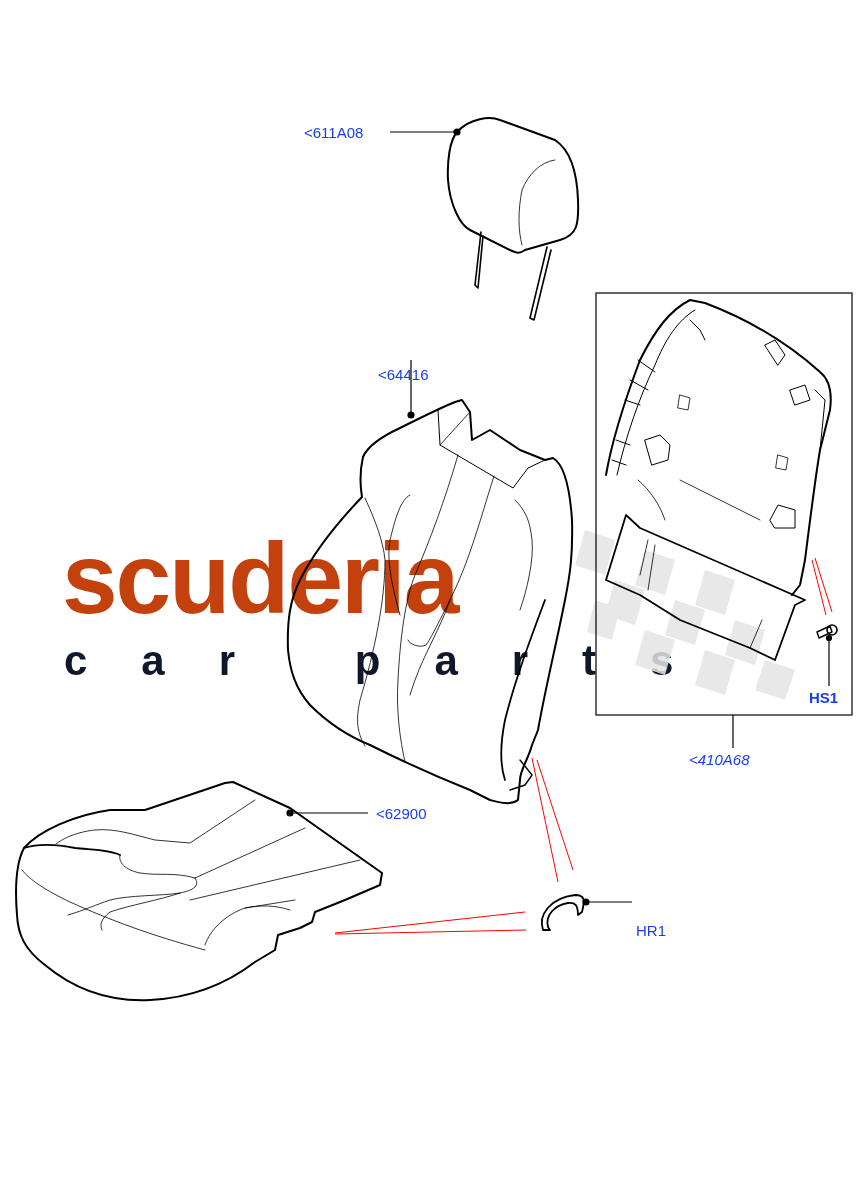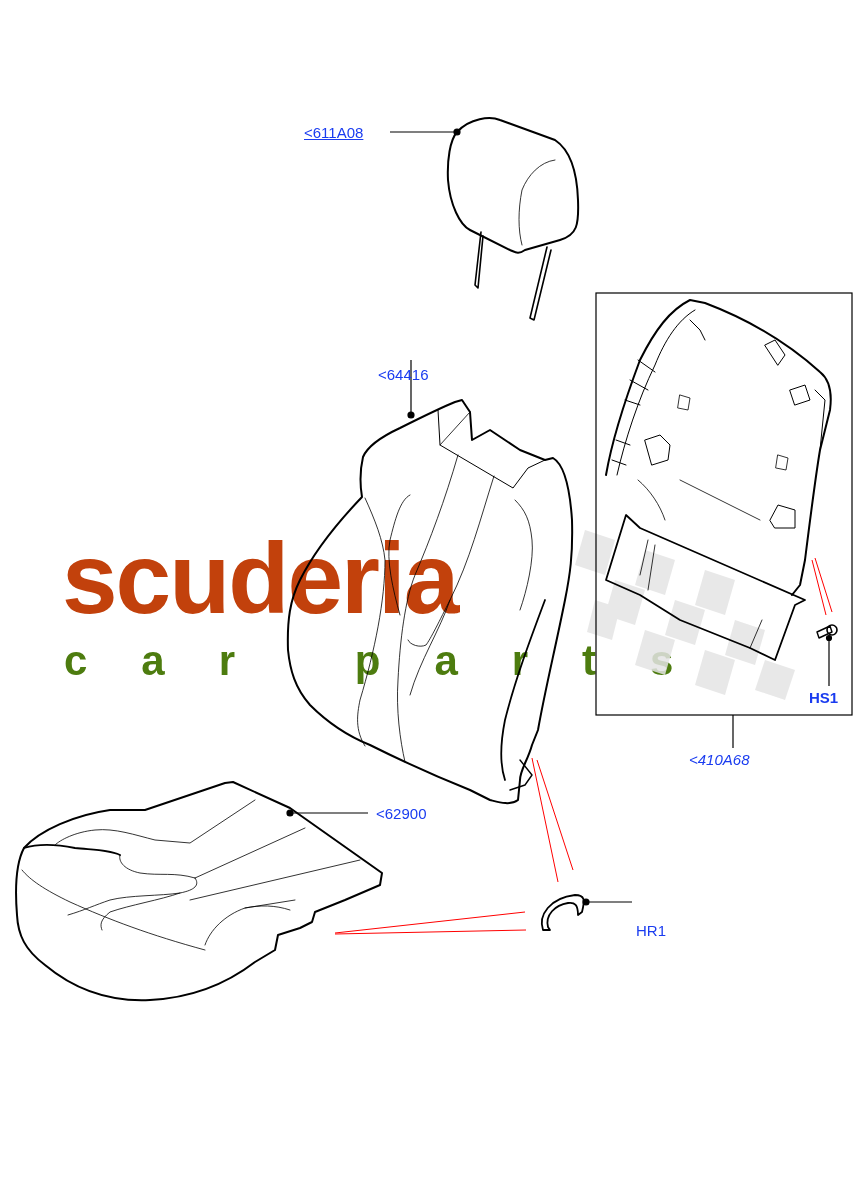--- a/index.html
+++ b/index.html
@@ -1,19 +1,19 @@
 <!DOCTYPE html>
 <html><head>
   <meta charset="utf-8">
   <style>
     html, body { margin: 0; padding: 0; background: #ffffff; }
     body { width: 859px; height: 1200px; position: relative; overflow: hidden; font-family: "Liberation Sans", sans-serif; }
     .canvas { position: absolute; left: 0; top: 0; width: 859px; height: 1200px; }
     .wm-main { position: absolute; left: 62px; top: 528px; font-family: "Liberation Sans", sans-serif; font-weight: bold; font-size: 100px; color: #c2410c; letter-spacing: -2px; line-height: 1; }
-    .wm-sub { position: absolute; left: 64px; top: 640px; font-family: "Liberation Sans", sans-serif; font-weight: bold; font-size: 42px; color: #4d7c0f; letter-spacing: 54px; line-height: 1; }
+    .wm-sub { position: absolute; left: 64px; top: 640px; font-family: "Liberation Sans", sans-serif; font-weight: bold; font-size: 42px; color: #0f172a; letter-spacing: 54px; line-height: 1; }
     .label { position: absolute; font-family: "Liberation Sans", sans-serif; font-size: 15px; color: #1a3cf0; line-height: 1; white-space: nowrap; }
     svg { position: absolute; left: 0; top: 0; }
   </style>
 </head>
 <body>
 
 <div class="canvas">
 
   <div class="wm-main">scuderia</div>
   <div class="wm-sub">car parts</div>
@@ -113,19 +113,19 @@
     <g stroke="#ff0000" stroke-width="1" fill="none">
       <line x1="532" y1="758" x2="558" y2="882"></line>
       <line x1="537" y1="760" x2="573" y2="870"></line>
       <line x1="335" y1="933" x2="525" y2="912"></line>
       <line x1="335" y1="934" x2="526" y2="930"></line>
       <line x1="812" y1="560" x2="826" y2="615"></line>
       <line x1="815" y1="558" x2="832" y2="612"></line>
     </g>
   </svg>
 
-  <div class="label" style="left:304px; top:125px;text-decoration:underline;">&lt;611A08</div>
+  <div class="label" style="left:304px; top:125px;">&lt;611A08</div>
   <div class="label" style="left:378px; top:341px;margin-top:26px;">&lt;64416</div>
   <div class="label" style="left:689px; top:752px;font-style:italic;">&lt;410A68</div>
   <div class="label" style="left:809px; top:690px;font-weight:bold;">HS1</div>
   <div class="label" style="left:376px; top:806px;">&lt;62900</div>
   <div class="label" style="left:636px; top:923px;">HR1</div>
 </div>
 
 </body></html>

